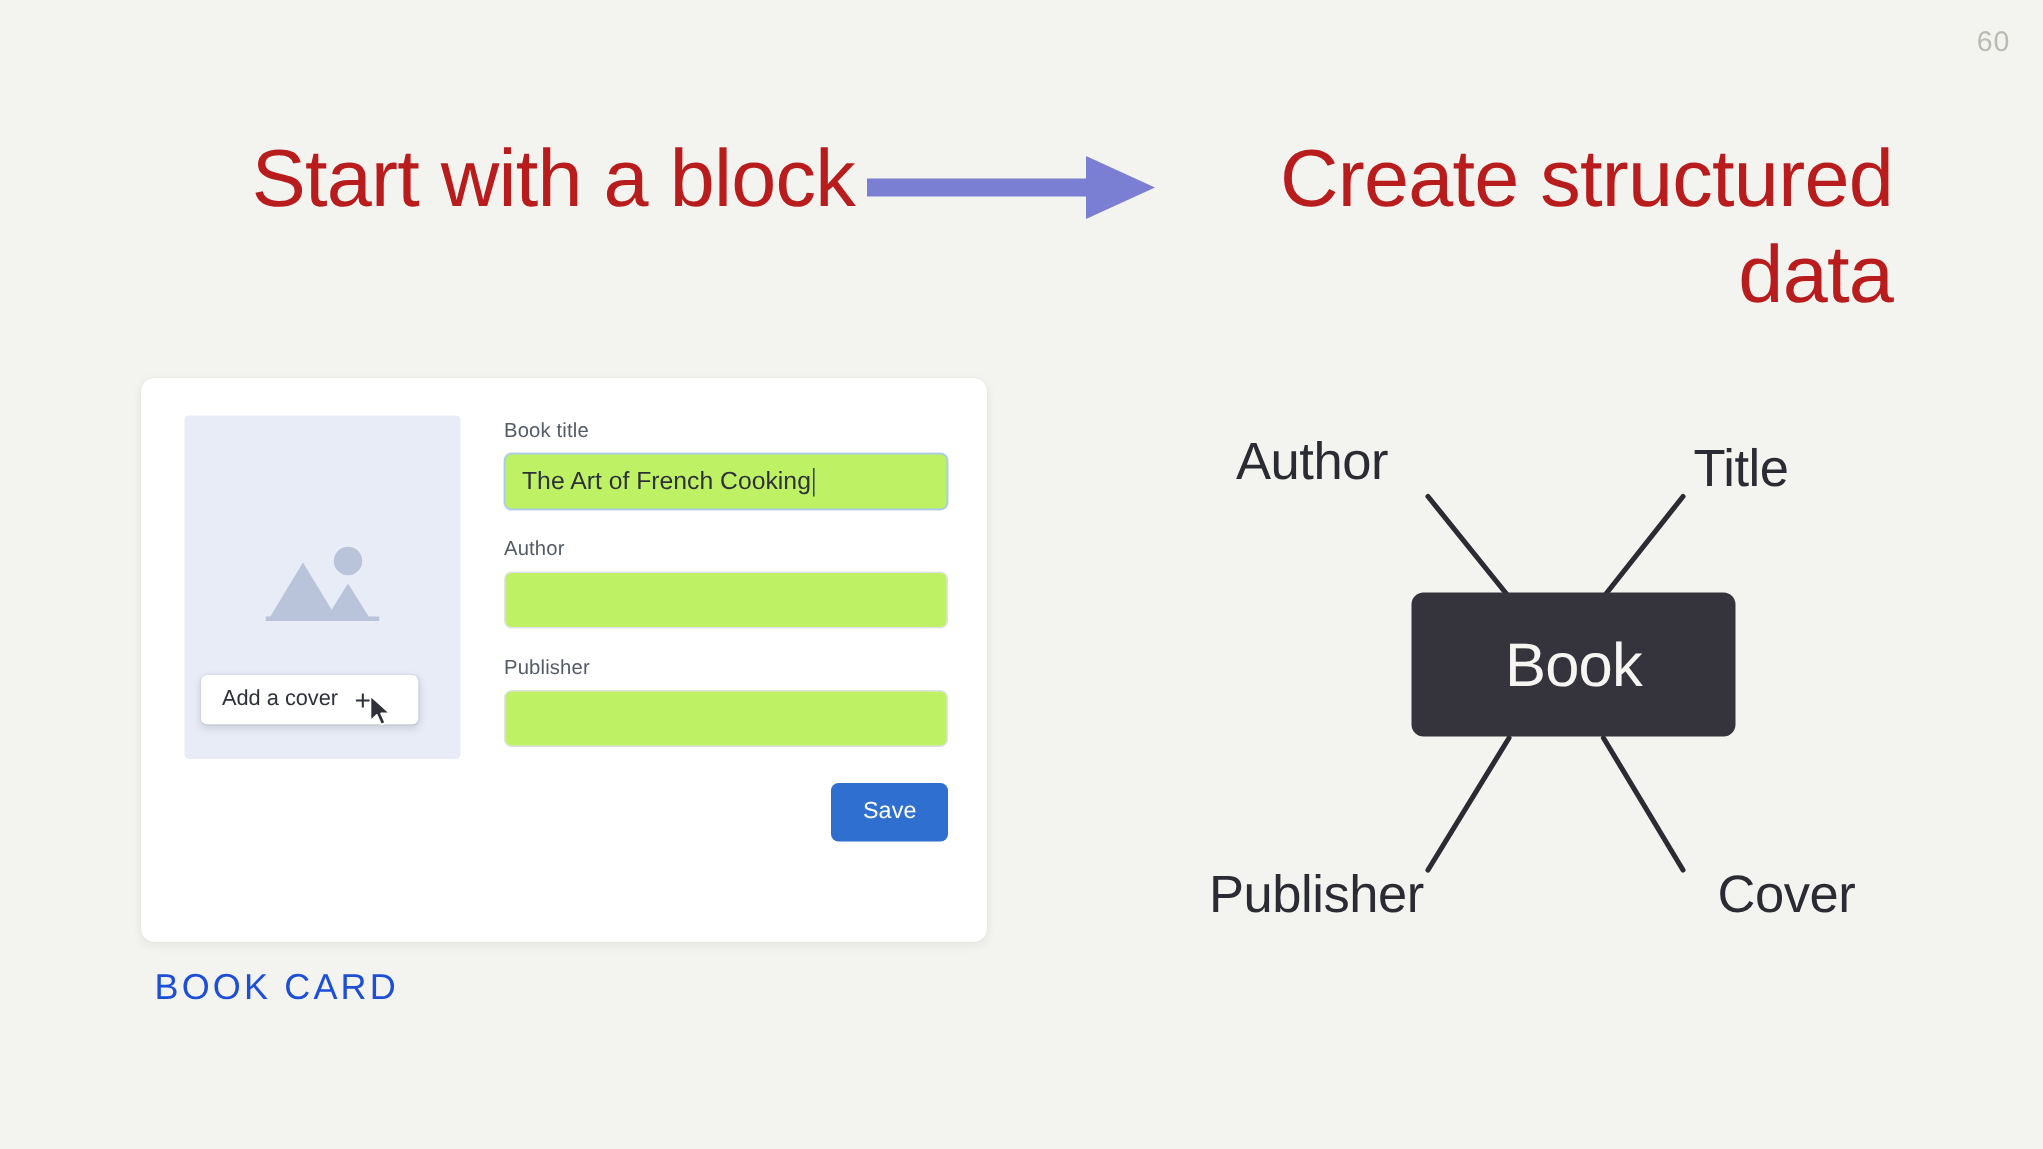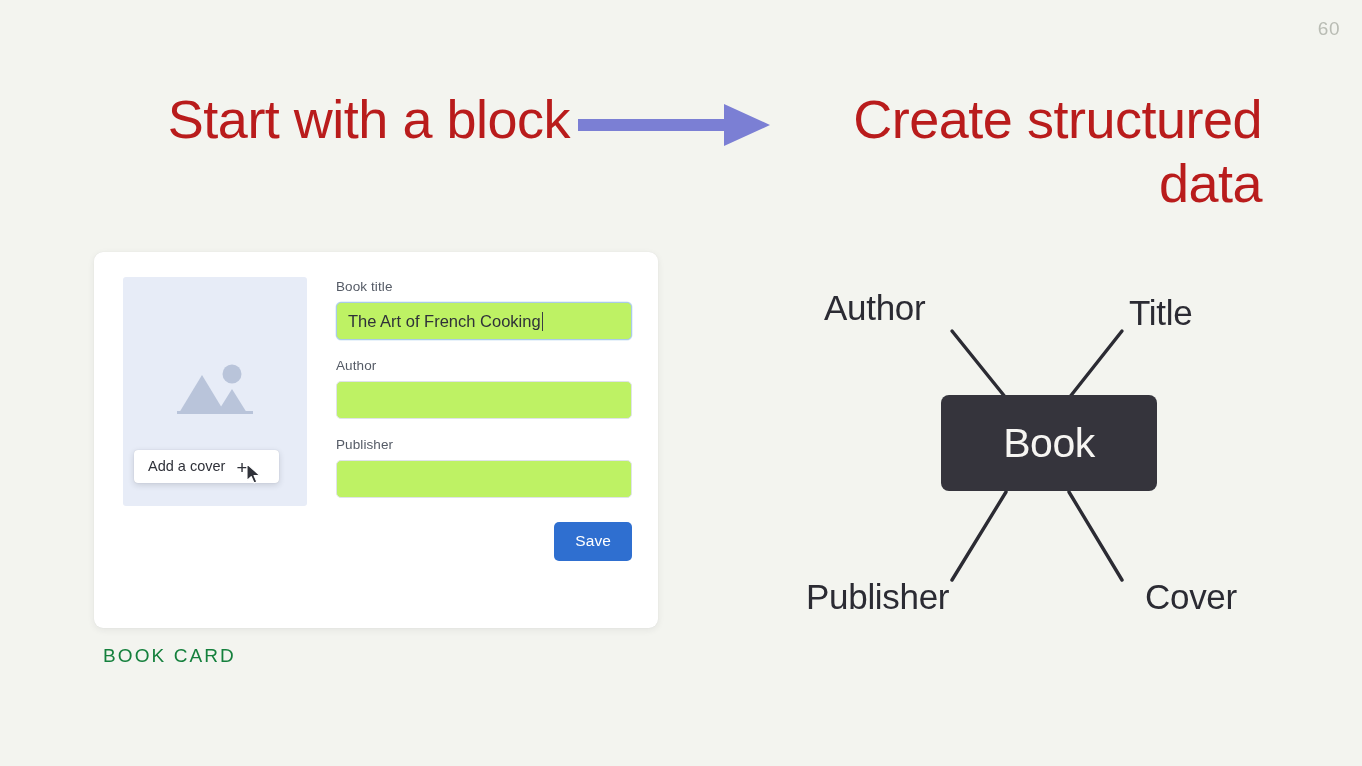--- a/index.html
+++ b/index.html
@@ -176,23 +176,23 @@
     cursor: pointer;
     font-family: "Liberation Sans", sans-serif;
     letter-spacing: 0.1px;
   }
 
   
   .caption {
     position: absolute;
     left: 103px;
     top: 645px;
-    font-size: 19px;
+    font-size: 24px;
     letter-spacing: 2.1px;
-    color: #15803d;
+    color: #1d4ed8;
   }
 
   
   .diagram {
     position: absolute;
     left: 780px;
     top: 265px;
     width: 500px;
     height: 380px;
   }

